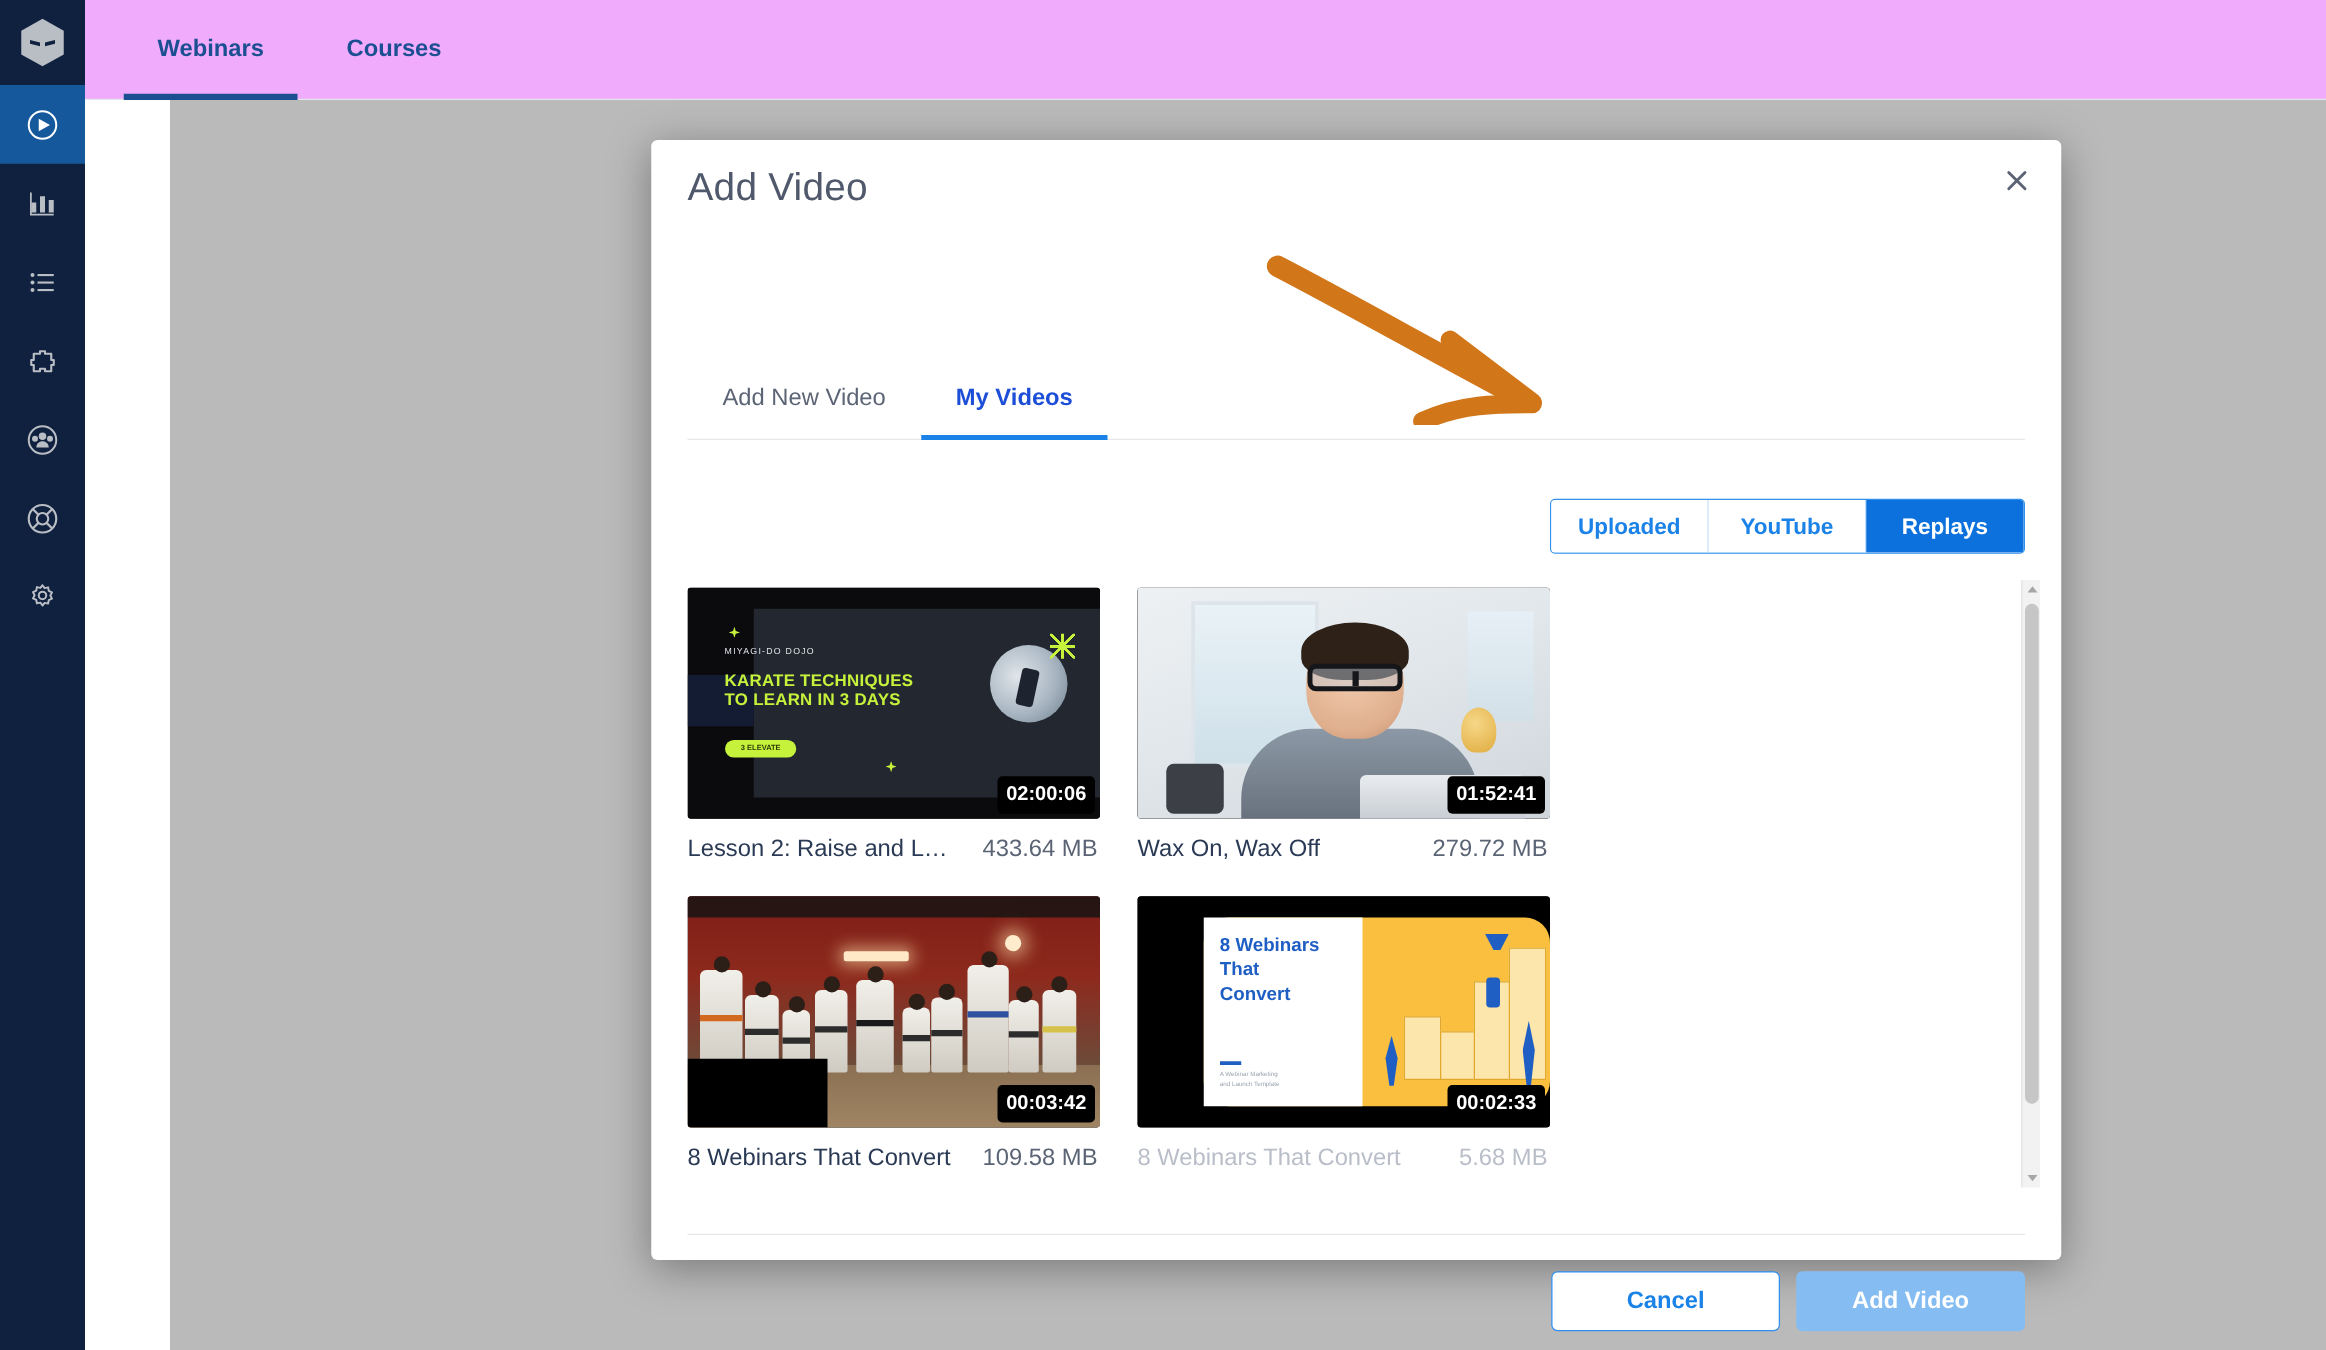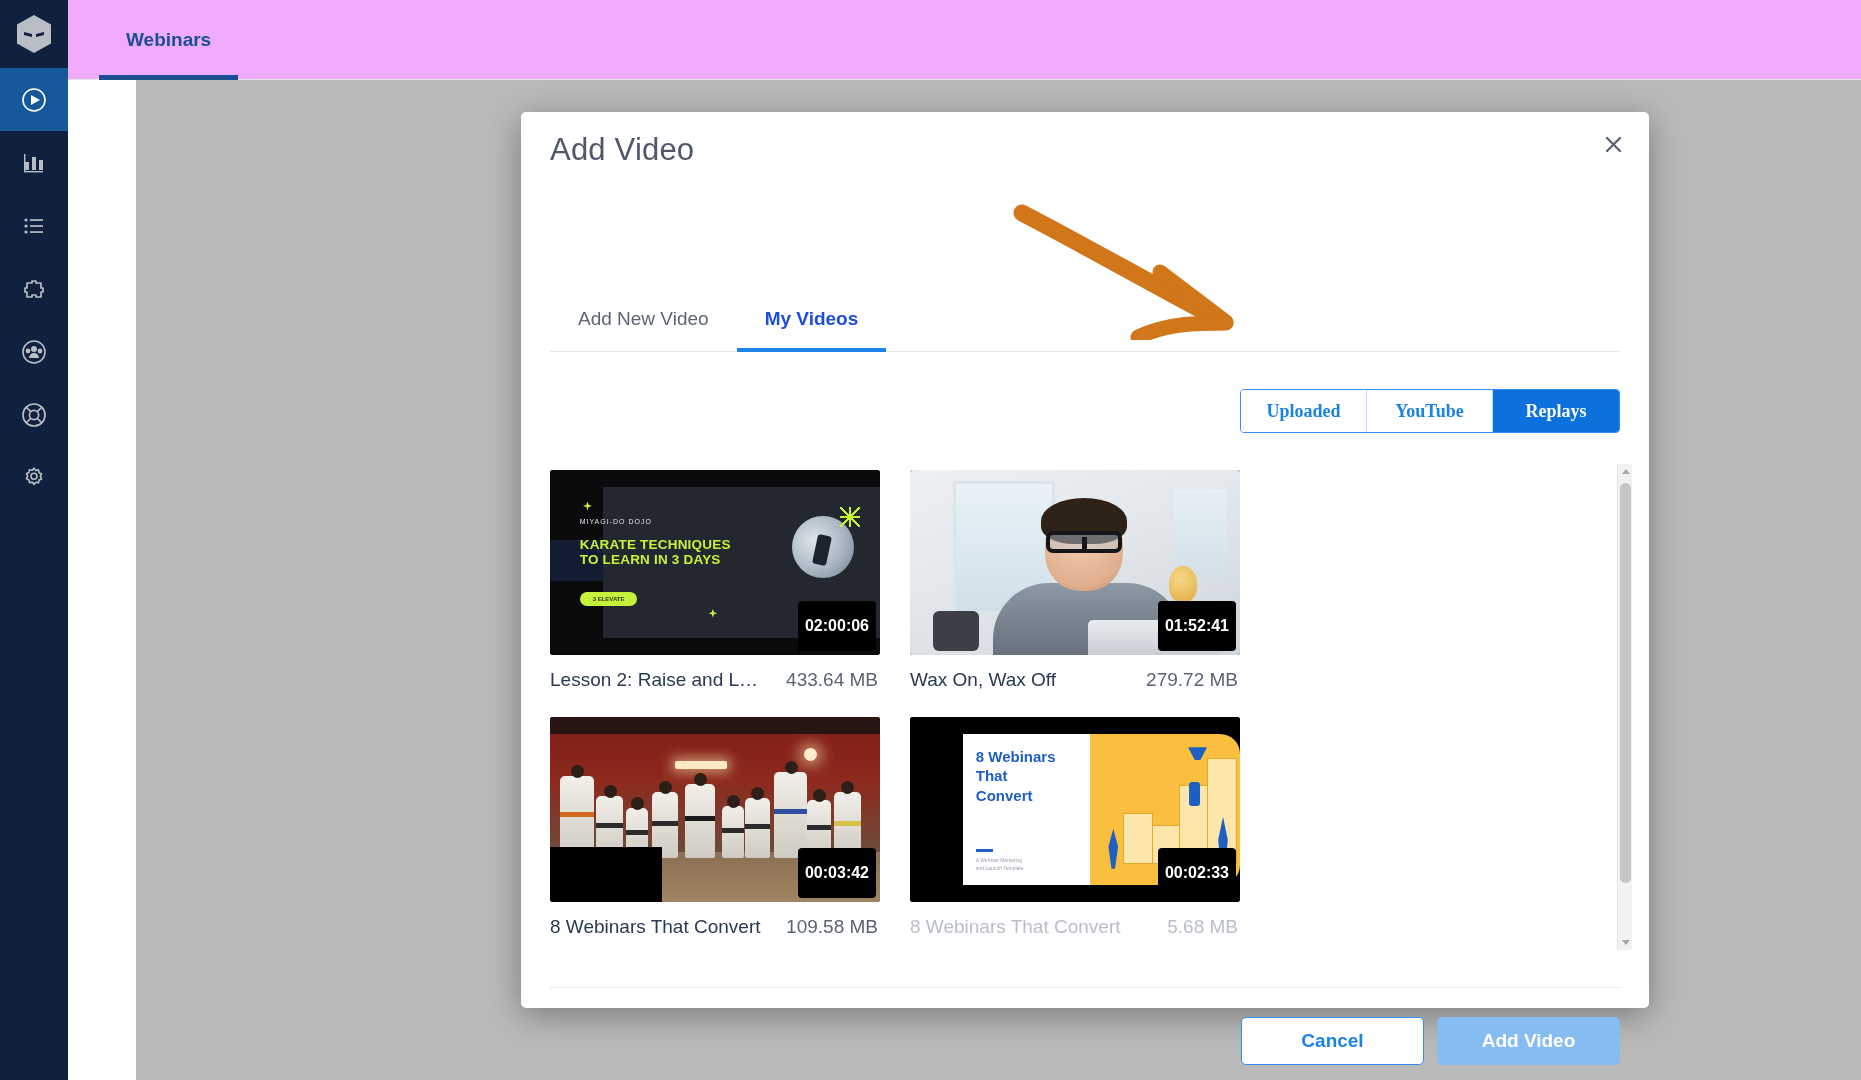--- a/index.html
+++ b/index.html
@@ -101,23 +101,23 @@
     font-size: 19px; color: #5c6475; cursor: pointer; white-space: nowrap;
   }
   .mtab.active { color: #1d4ed8; font-weight: bold; }
   .mtab.active::after {
     content: ""; position: absolute; left: 0; right: 0; bottom: -1px;
     height: 4px; background: #1b82e8;
   }
 
   
   #segmented {
-    position: absolute; right: 29px; top: 277px;
+    position: absolute; right: 29px; top: 287px;
     height: 44px; display: flex;
-    border: 1px solid #2f90f0; border-radius: 4px; overflow: hidden; font-family: Liberation Serif, serif;
+    border: 1px solid #2f90f0; border-radius: 4px; overflow: hidden;
   }
   .seg-btn {
     min-width: 126px; height: 42px;
     display: flex; align-items: center; justify-content: center;
     font-size: 18px; font-weight: bold; color: #1b82e8;
     background: #ffffff; cursor: pointer;
     border-right: 1px solid #bfdcfa;
     padding: 0 14px; white-space: nowrap;
   }
   .seg-btn:last-child { border-right: none; }
@@ -143,21 +143,21 @@
   }
   .video-card { width: 330px; cursor: pointer; }
   .thumb {
     position: relative; width: 330px; height: 185px;
     border-radius: 3px; overflow: hidden; background: #000;
   }
   .dur-badge {
     position: absolute; right: 4px; bottom: 4px;
     background: #000; color: #fff;
     font-size: 16px; font-weight: bold;
-    padding: 16px 7px; border-radius: 4px;
+    padding: 6px 7px; border-radius: 4px;
     font-family: "Liberation Sans", sans-serif;
   }
   .card-meta {
     display: flex; align-items: baseline; justify-content: space-between;
     margin-top: 14px; padding-right: 2px;
   }
   .card-title {
     font-size: 19px; color: #2a3a55;
     white-space: nowrap; overflow: hidden; text-overflow: ellipsis;
     max-width: 215px;
@@ -466,20 +466,23 @@
       </svg>
     </div>
   </div>
 
   <div id="content">
 
     <div id="topbar">
       <div class="topnav">
         <div class="topnav-item active">
           <span>Webinars</span>
+        </div>
+        <div class="topnav-item">
+          <span>Courses</span>
         </div>
       </div>
     </div>
 
     <div id="overlay"></div>
   </div>
 
   <div id="modal">
 
     <div id="modal-title">Add Video</div>

